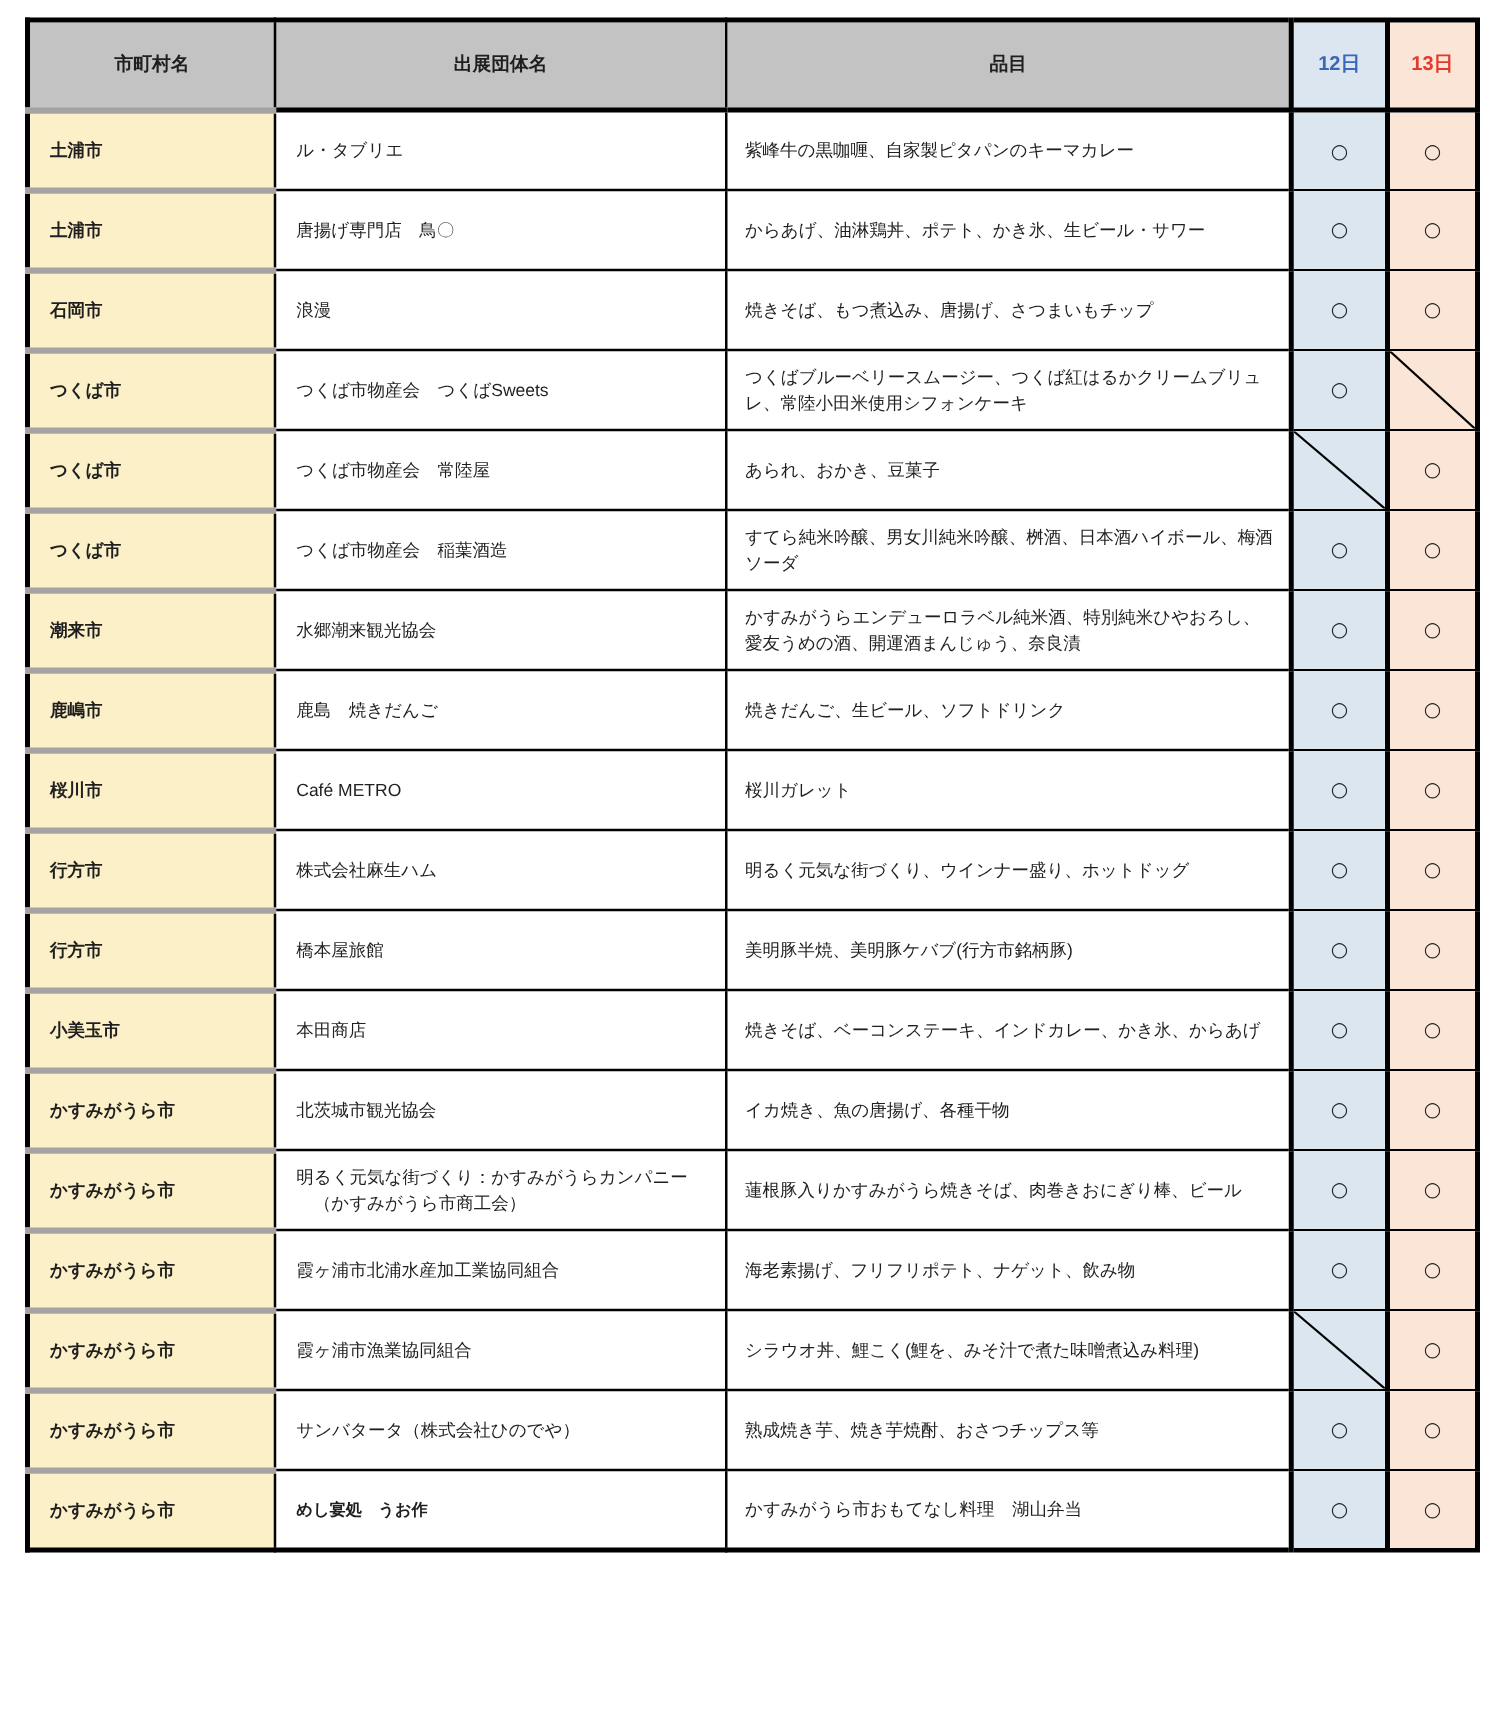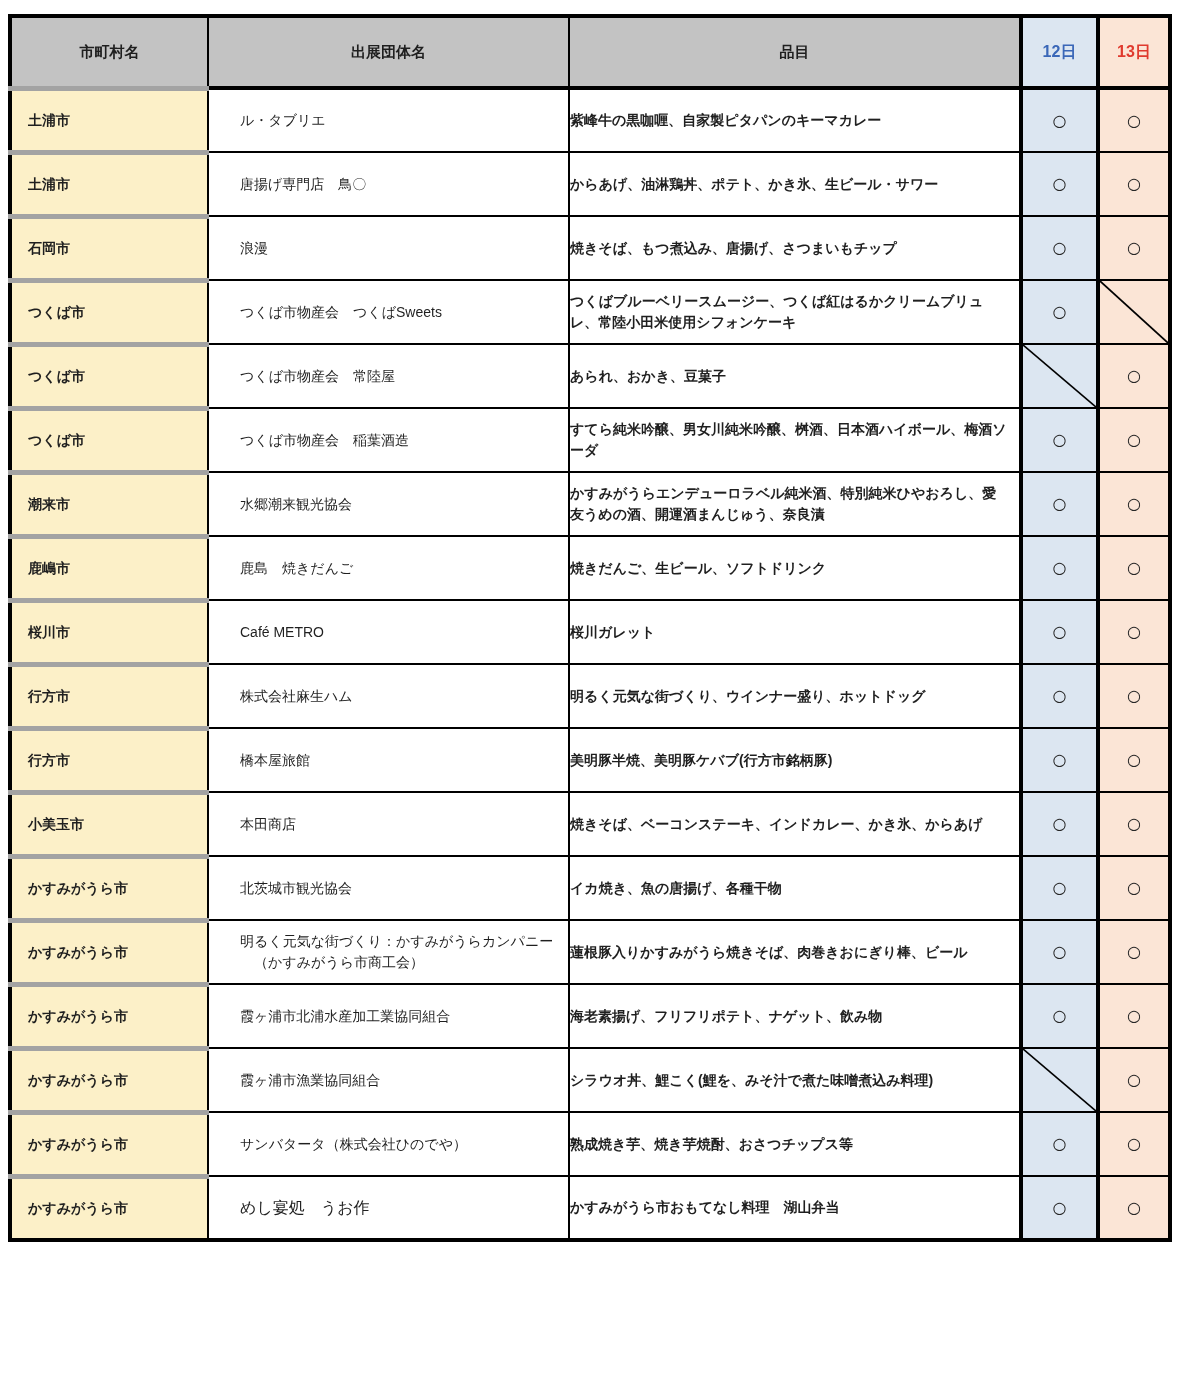--- a/index.html
+++ b/index.html
@@ -16,21 +16,21 @@
   html,body{margin:0;padding:0;}
   body{
     width:1200px;height:1386px;
     background:#ffffff;
     position:relative;
     font-family:"Liberation Sans","DejaVu Sans",sans-serif;
     color:var(--body-text);
   }
   .page{position:absolute;inset:0;}
   table.fair{
-    position:absolute;left:8px;top:14px;
+    position:absolute;left:20px;top:14px;
     width:1160px;
     border-collapse:collapse;
     table-layout:fixed;
     border:4px solid var(--line);
   }
   th,td{
     border:2px solid var(--line);
     vertical-align:middle;
     padding:4px 10px;
     font-size:14px;
@@ -49,22 +49,22 @@
   thead th.day13{background:var(--day13-bg);color:var(--day13-text);font-size:16px;}
   tbody tr{height:64px;}
   td.muni{
     background:var(--muni-bg);
     border-top:5px solid #a3a3a3;
     border-bottom:2px solid #fff;
     border-right:2px solid var(--line);
     padding-left:16px;
     font-weight:bold;
   }
-  td.org{padding-left:31px;white-space:pre-wrap;}
-  td.items{padding-left:0;padding-right:12px;font-weight:bold;}
+  td.org{padding-left:16px;white-space:pre-wrap;}
+  td.items{padding-left:14px;padding-right:12px;}
   th.items,td.items{border-right:4px solid var(--line);}
   th.day12,td.day12{border-left:4px solid var(--line);border-right:4px solid var(--line);}
   th.day13,td.day13{border-right:4px solid var(--line);}
   td.day{
     position:relative;
     text-align:center;
     padding:0;
     background:#fff;
   }
   td.day12{background:var(--day12-bg);}
@@ -72,21 +72,21 @@
   .mark{
     font-size:16px;
     color:#262626;
     font-family:"DejaVu Sans",sans-serif;
   }
   svg.diag{
     position:absolute;inset:0;
     width:100%;height:100%;
     display:block;
   }
-  tbody tr:last-child td.org{font-size:16px;}
+  tbody tr:last-child td.org{font-size:13px;font-weight:bold;}
 </style>
 </head>
 <body>
 
 <div class="page">
   <table class="fair">
     <colgroup>
       <col style="width:198px">
       <col style="width:361px">
       <col style="width:452px">

